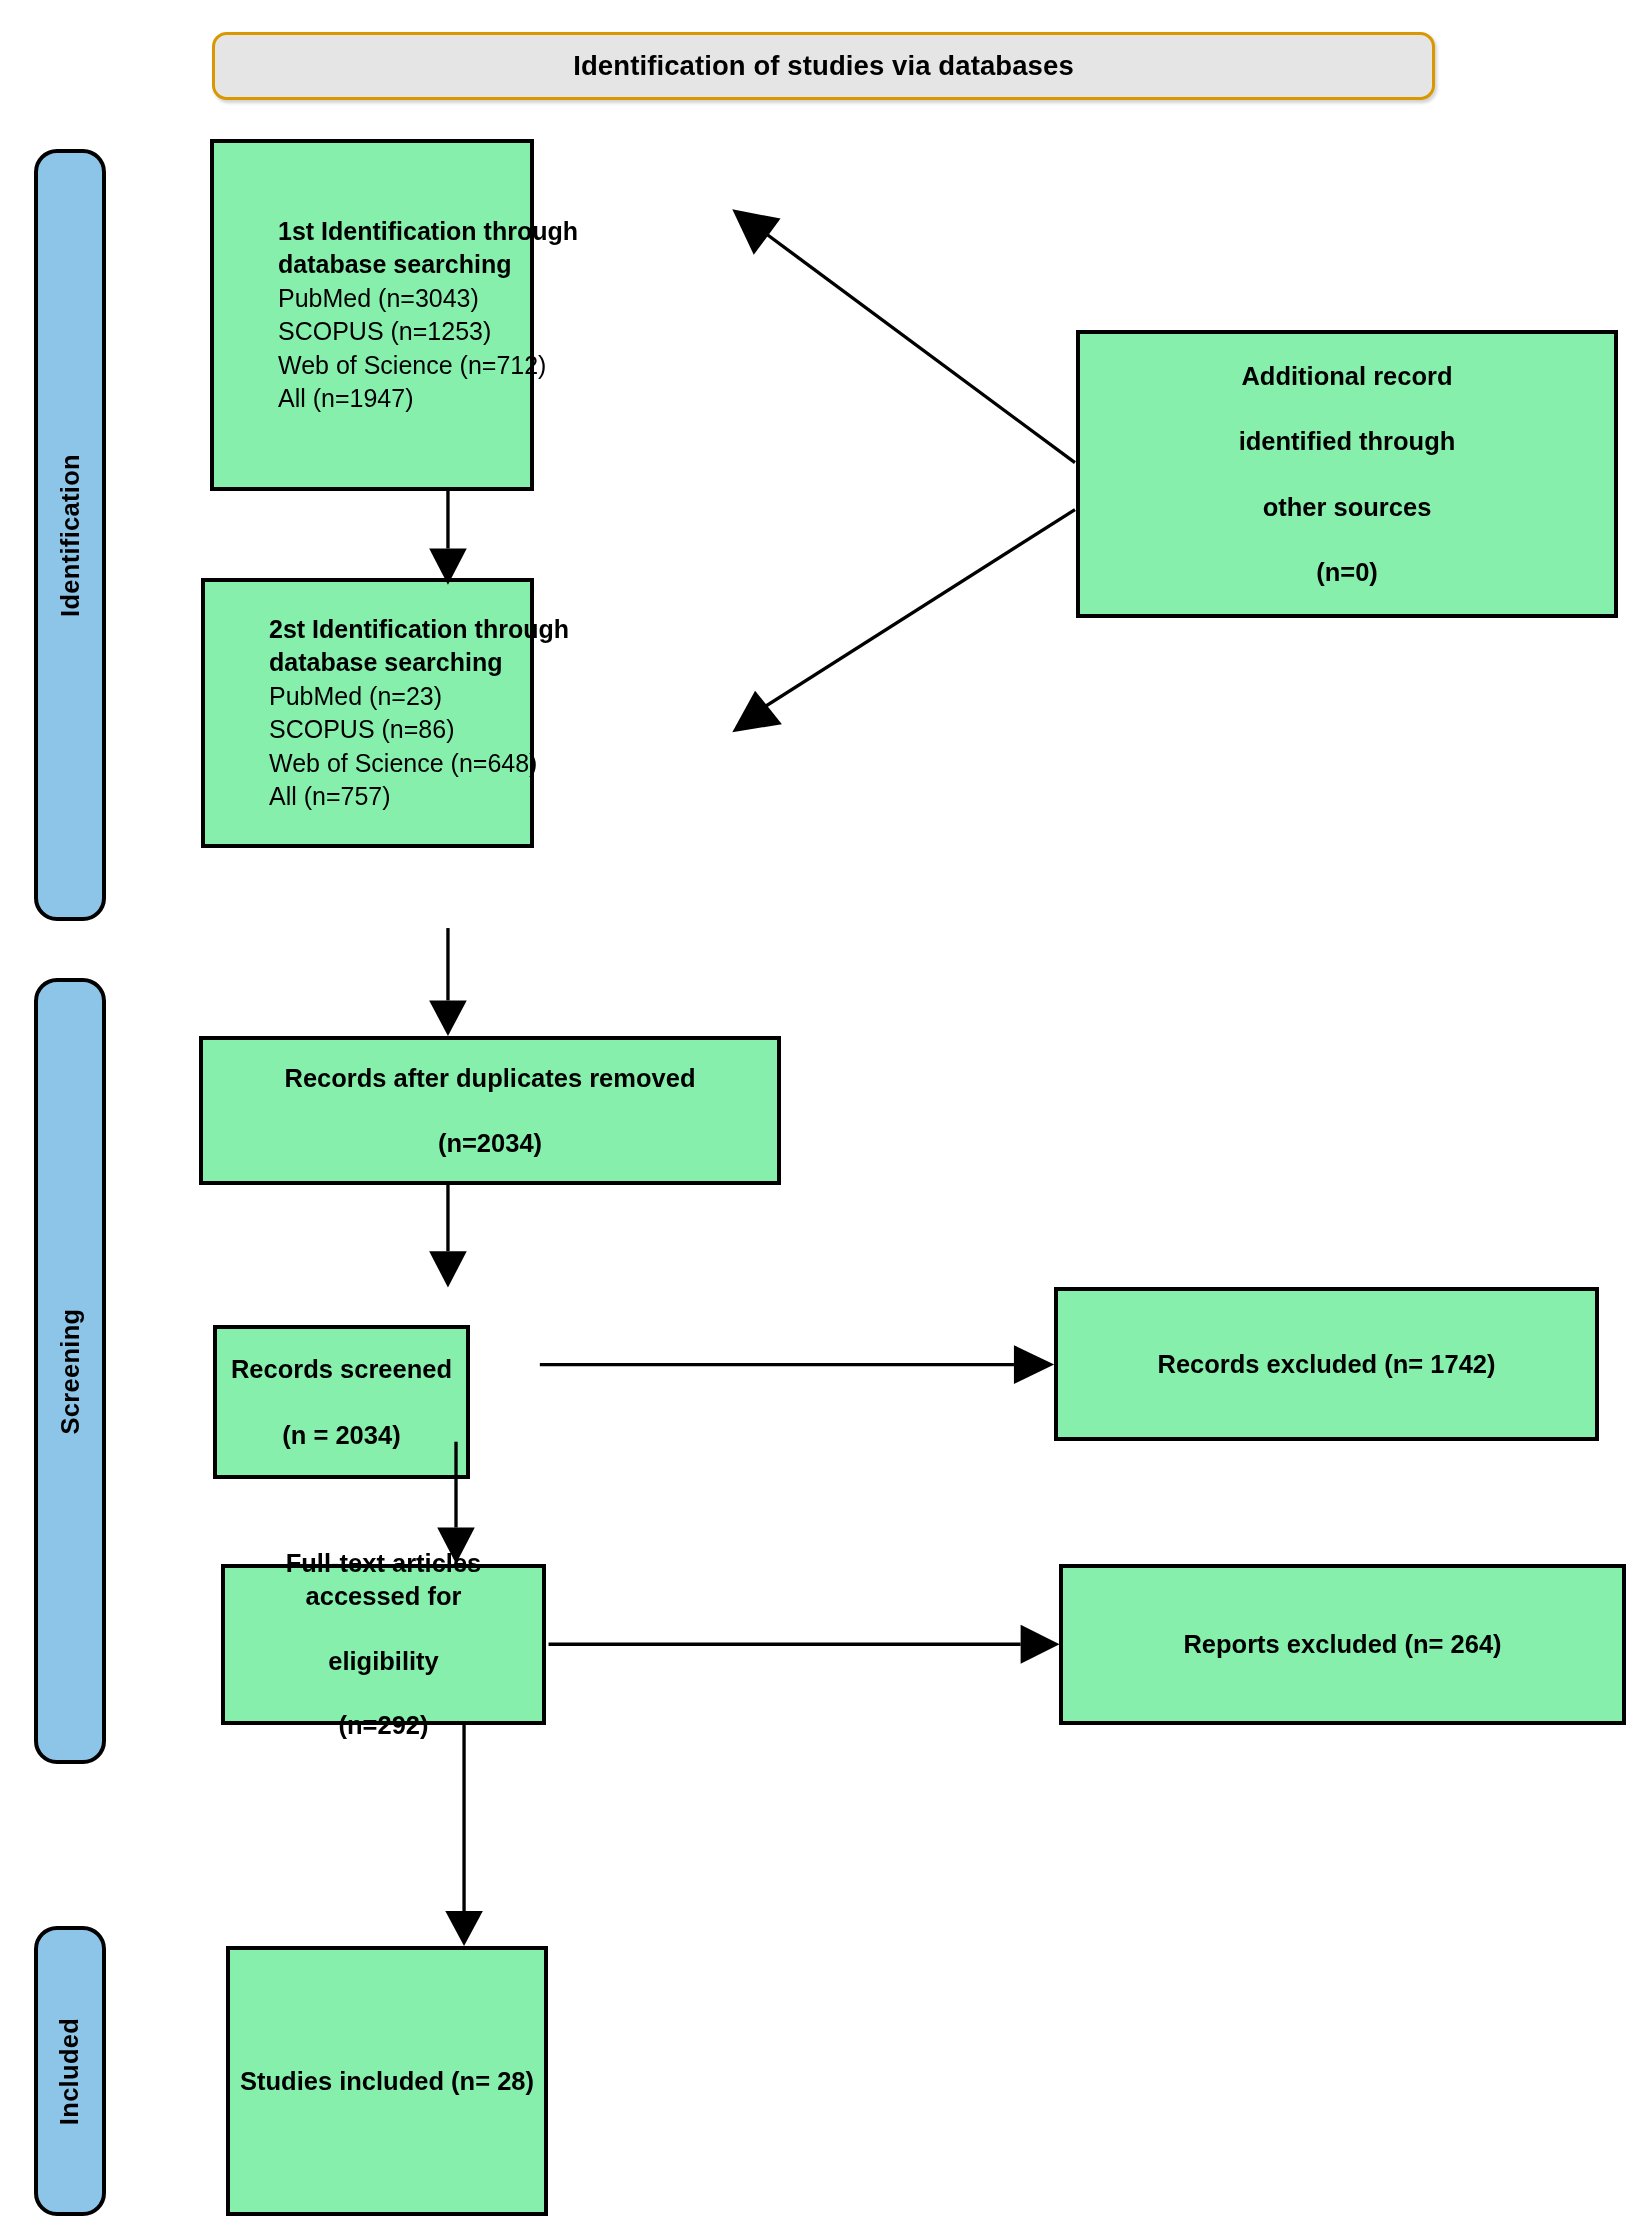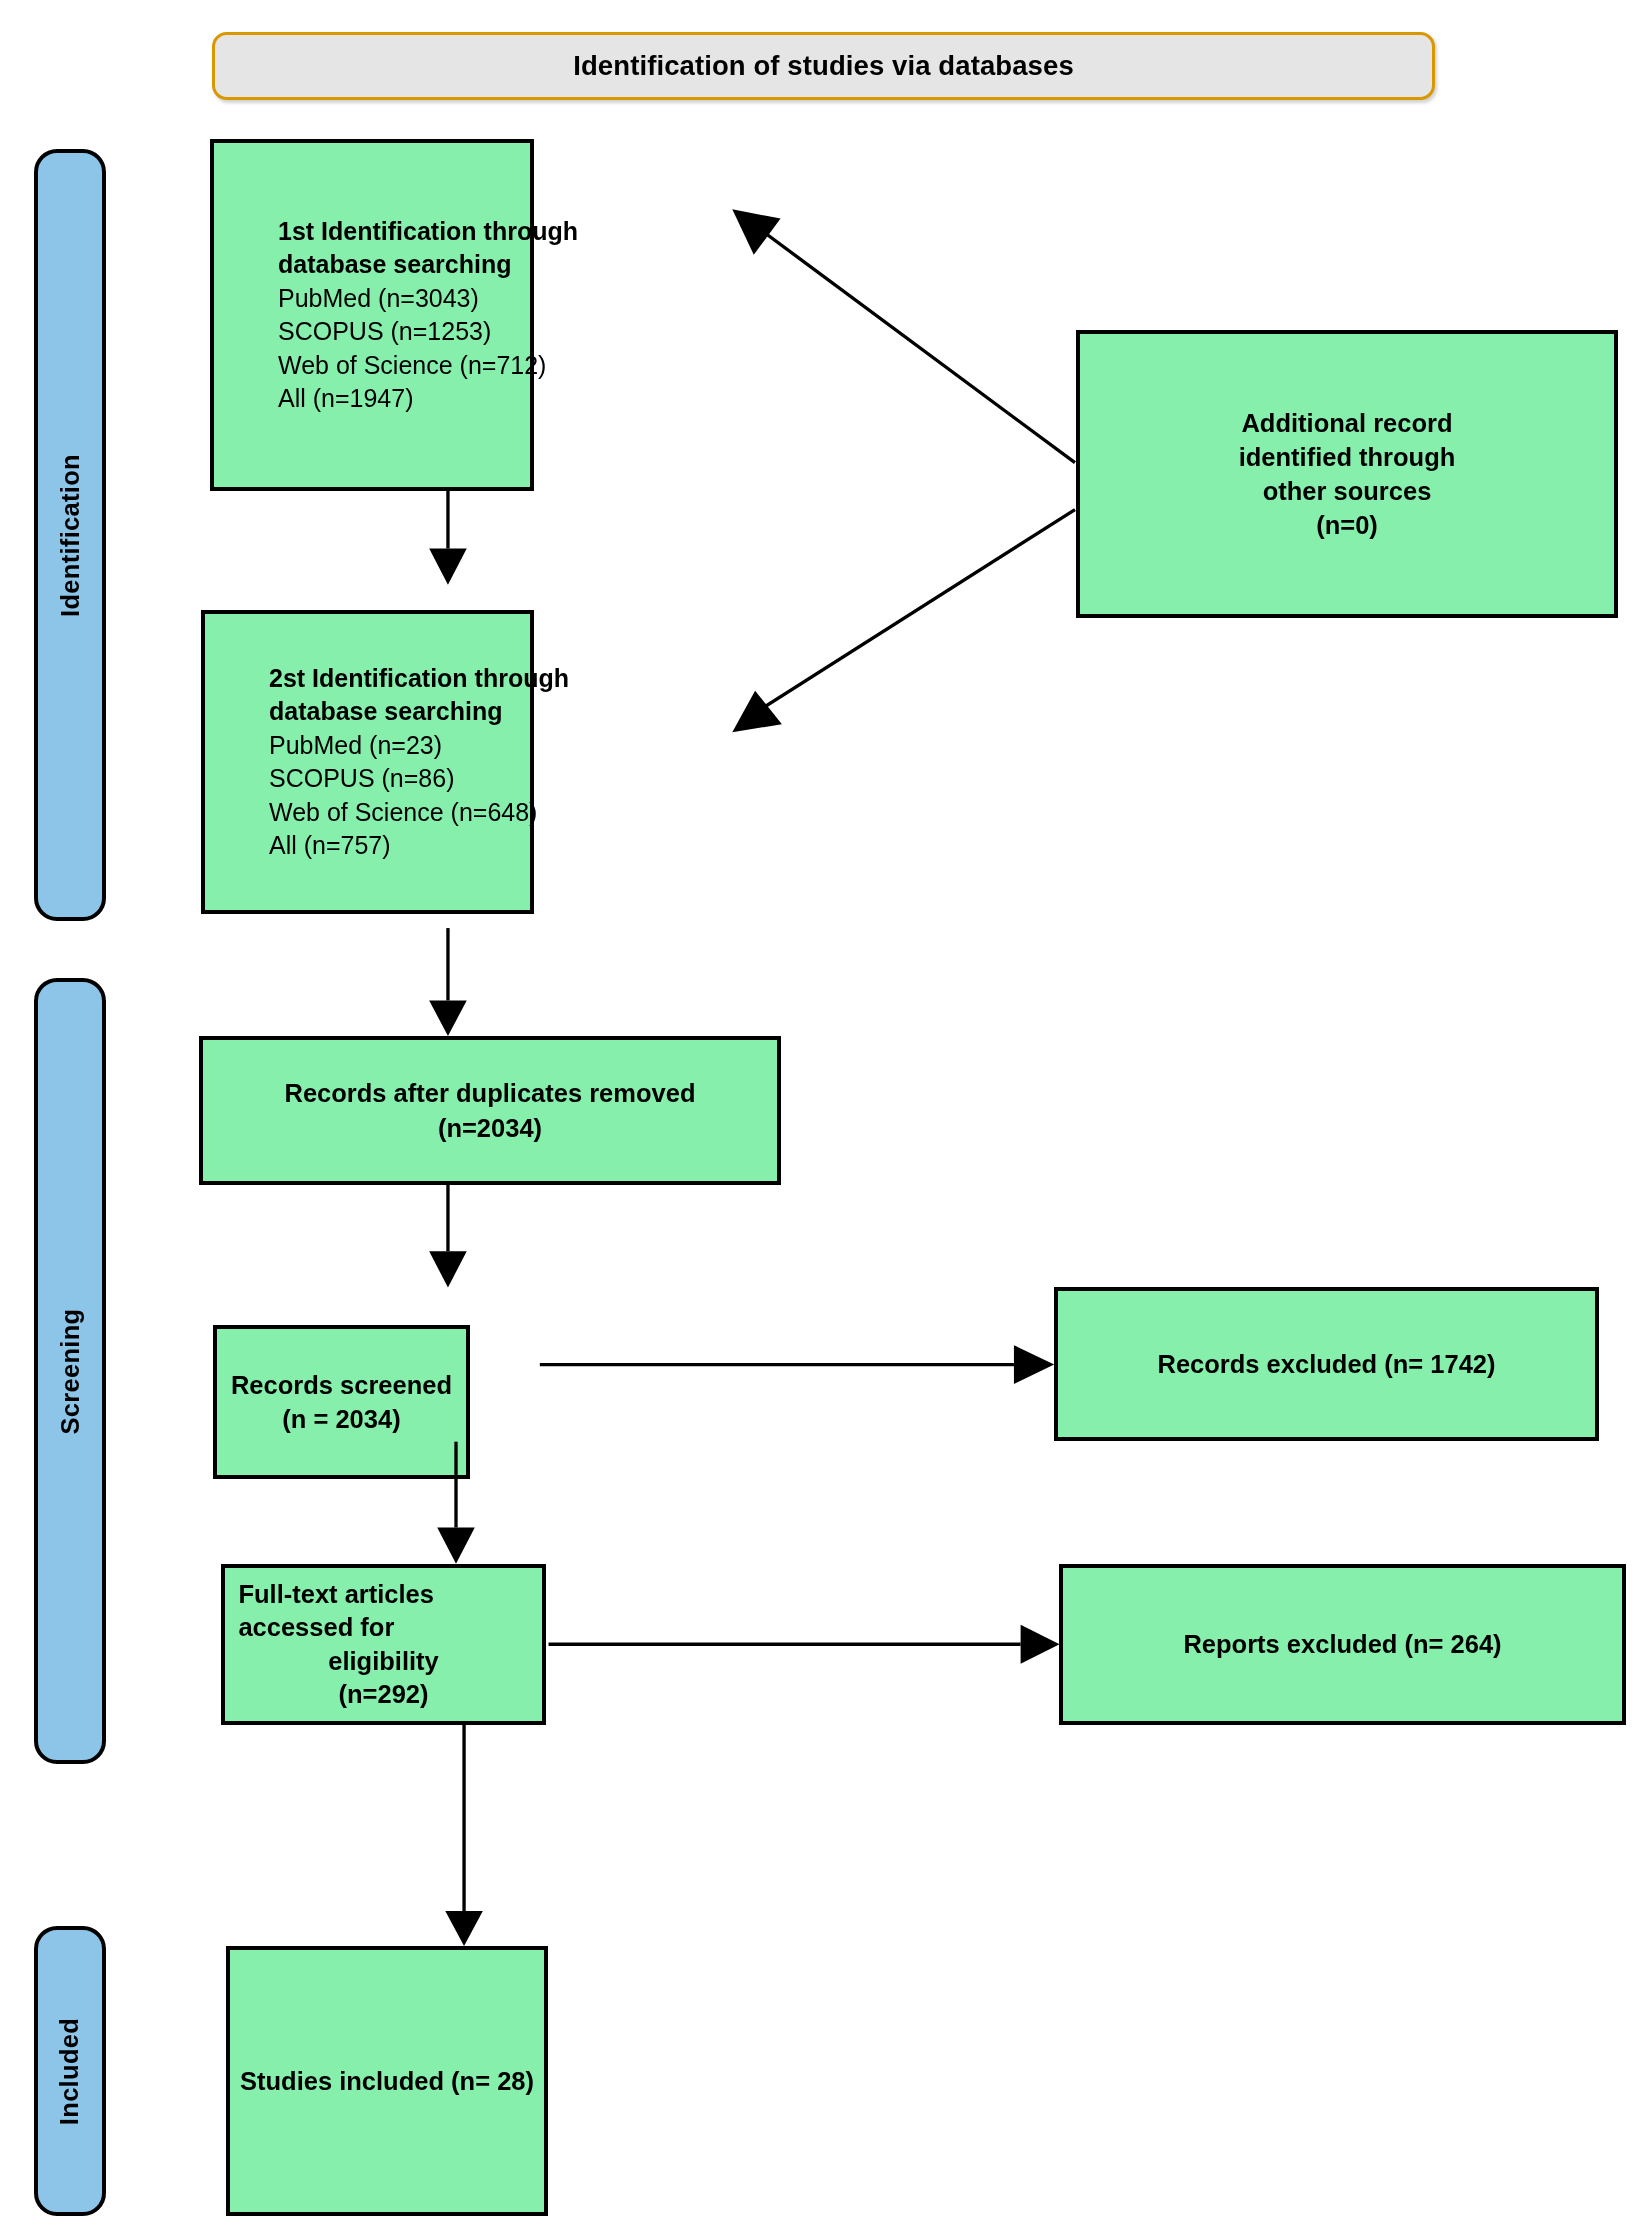--- a/index.html
+++ b/index.html
@@ -73,26 +73,26 @@
     flex-direction: column;
     justify-content: center;
   }
   .fbox .line {
     font-size: 25px;
     color: #000000;
     line-height: 1.34;
     white-space: nowrap;
   }
   .fbox.left-align { padding-left: 64px; align-items: flex-start; }
-  .fbox.centered   { align-items: center; padding: 0 13.4px; }
+  .fbox.centered   { align-items: center; text-align: center; padding: 0 13.4px; gap: 31px; }
   .fbox .line.bold { font-weight: bold; }
 
   
   #box-ident1 { left: 210px;  top: 139px;  width: 324px;  height: 352px; }
-  #box-ident2 { left: 201px;  top: 578px;  width: 333px;  height: 304px; margin-top: 32px; }
+  #box-ident2 { left: 201px;  top: 578px;  width: 333px;  height: 270px; }
   #box-additional { left: 1076px; top: 330px; width: 542px; height: 288px; }
   #box-dupes  { left: 199px;  top: 1036px; width: 582px; height: 149px; }
   #box-screened { left: 213px; top: 1325px; width: 257px; height: 154px; }
   #box-excluded-records { left: 1054px; top: 1287px; width: 545px; height: 154px; }
   #box-fulltext { left: 221px; top: 1564px; width: 325px; height: 161px; }
   #box-excluded-reports { left: 1059px; top: 1564px; width: 567px; height: 161px; }
   #box-included { left: 226px; top: 1946px; width: 322px; height: 270px; }
 
   #box-additional .line { font-weight: bold; font-size: 25.5px; }
   #box-dupes .line,

